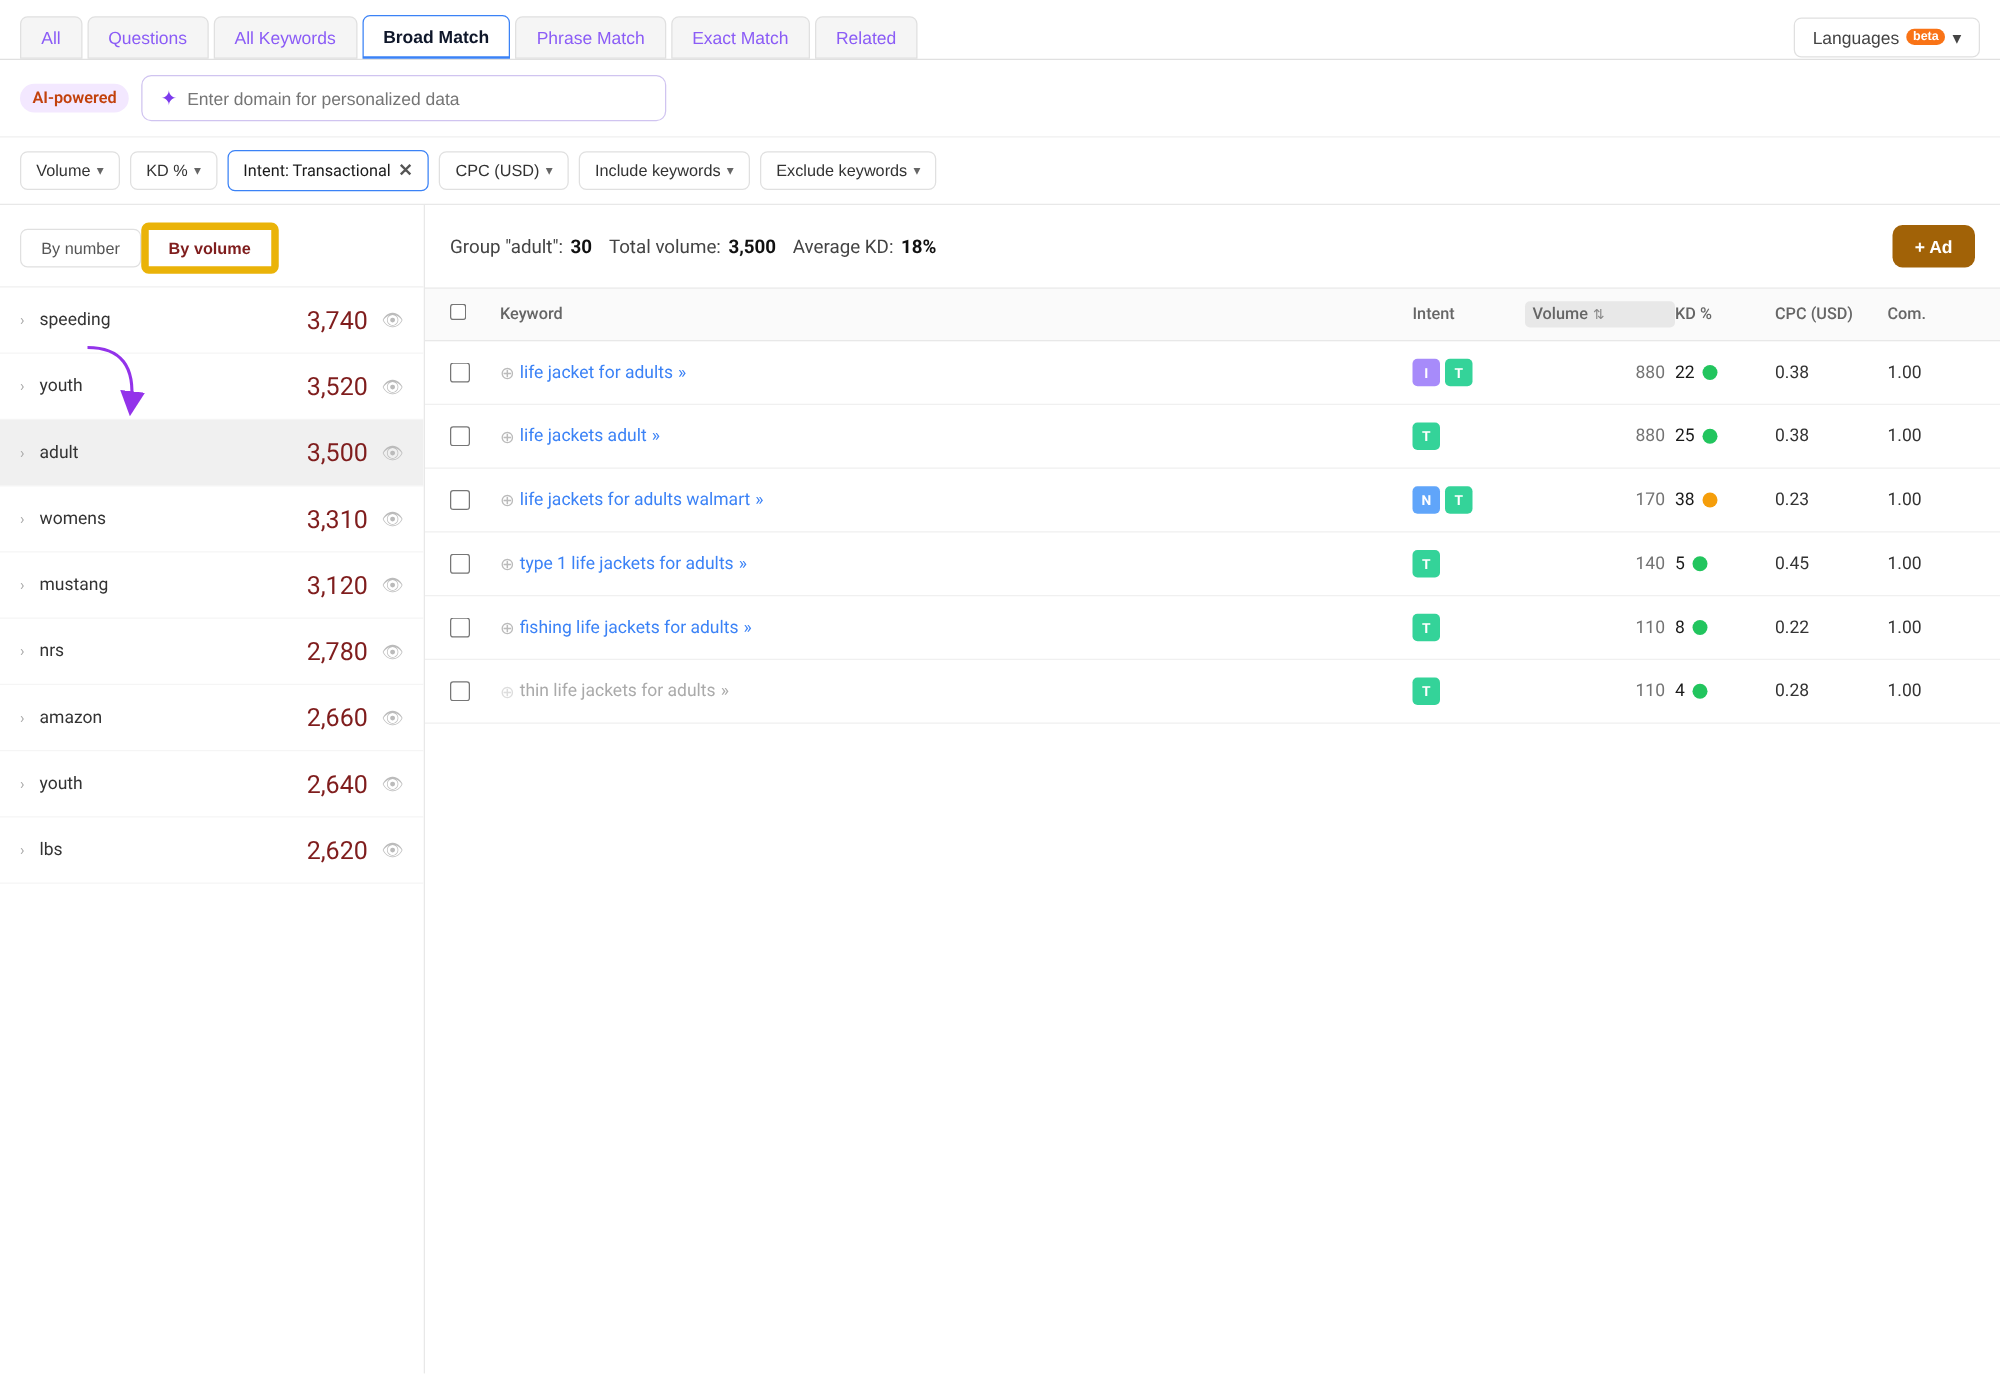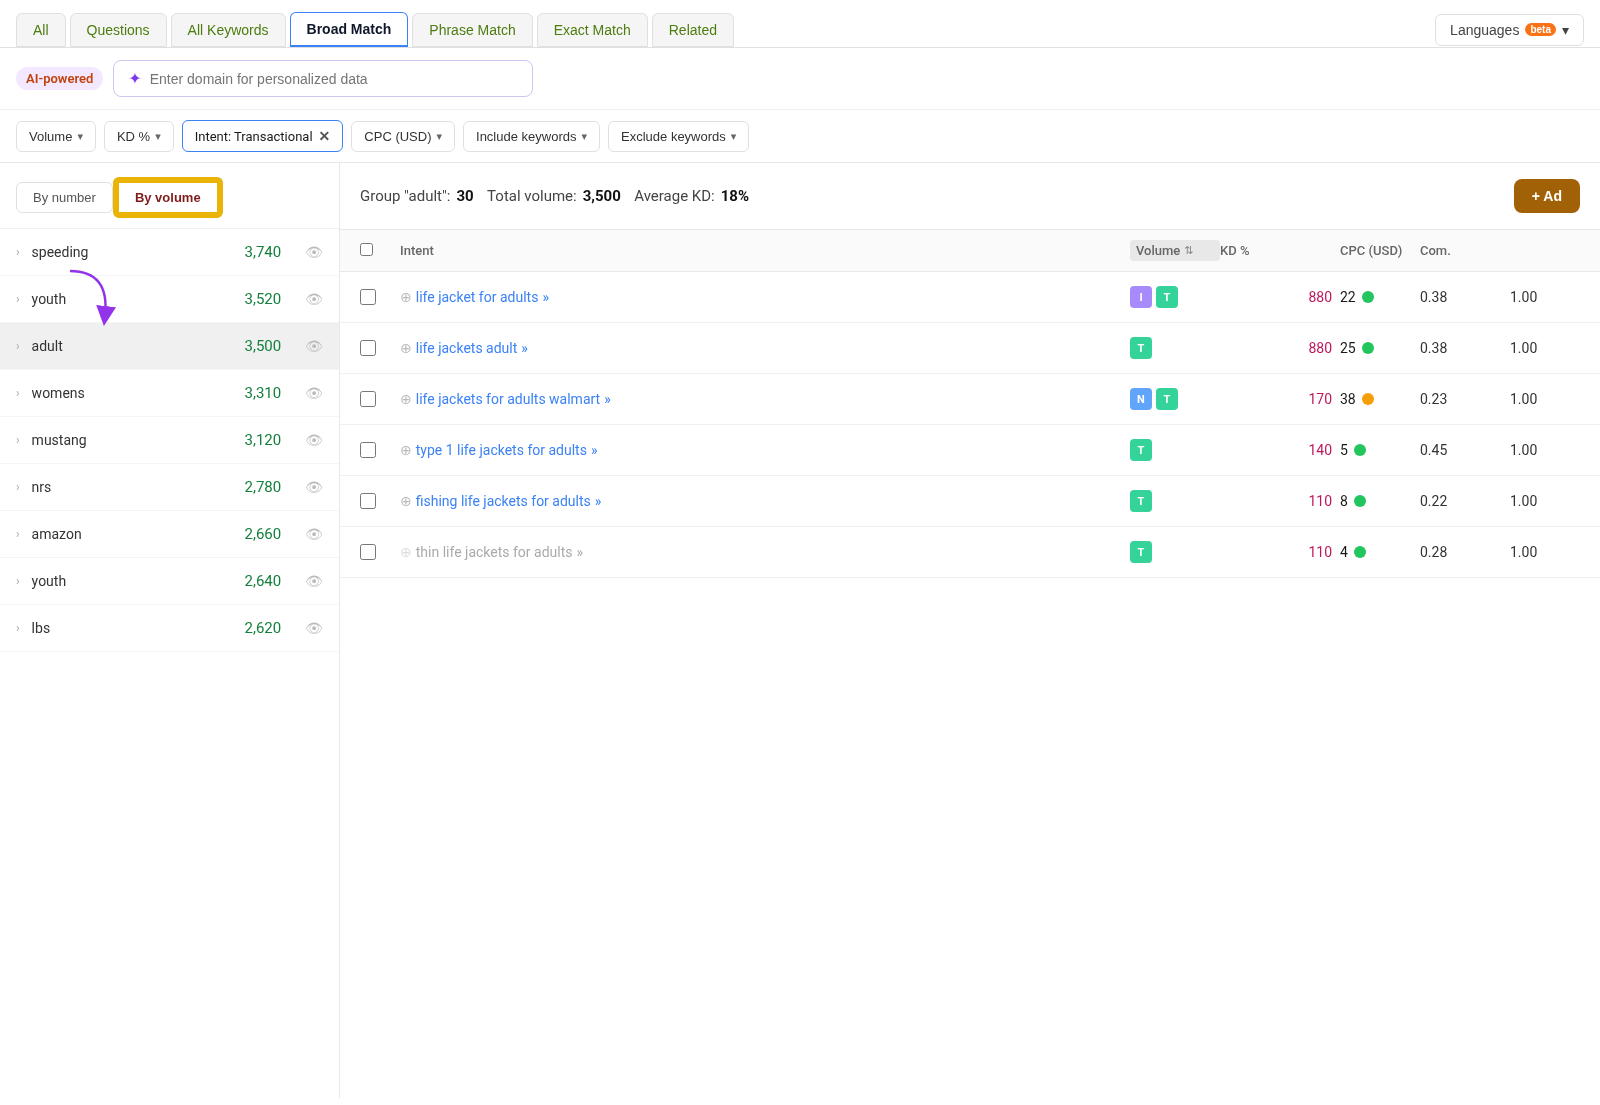--- a/index.html
+++ b/index.html
@@ -7,21 +7,21 @@
 
     
     .tabs-bar {
       display: flex; align-items: center; gap: 4px;
       padding: 12px 16px 0 16px;
       border-bottom: 1px solid #e0e0e0;
     }
     .tab-btn {
       padding: 8px 16px; border-radius: 6px 6px 0 0;
       border: 1px solid #e0e0e0; background: #f5f5f5;
-      cursor: pointer; font-size: 14px; color: #4d7c0f;
+      cursor: pointer; font-size: 14px; color: #8b5cf6;
       white-space: nowrap;
     }
     .tab-btn.active {
       background: #fff; border-bottom: 2px solid #3b82f6;
       color: #0f172a; font-weight: 600; border-color: #3b82f6;
     }
     .tab-btn.all-tab { border-radius: 6px 6px 0 0; }
     .languages-btn {
       margin-left: auto; display: flex; align-items: center; gap: 6px;
       padding: 7px 14px; border: 1px solid #e0e0e0; border-radius: 6px;
@@ -98,21 +98,21 @@
     }
     .sidebar-list { overflow-y: auto; flex: 1; }
     .sidebar-item {
       display: flex; align-items: center; gap: 8px;
       padding: 14px 16px; border-bottom: 1px solid #f5f5f5;
       cursor: pointer;
     }
     .sidebar-item.selected { background: #f0f0f0; }
     .chevron-right { color: #aaa; font-size: 12px; margin-right: 4px; }
     .item-label { flex: 1; font-size: 14px; color: #333; }
-    .item-volume { color: #15803d; font-size: 15px; margin-right: 16px; }
+    .item-volume { color: #7f1d1d; font-size: 20px; margin-right: 3px; }
     .eye-icon { color: #bbb; font-size: 14px; cursor: pointer; }
     .arrow-annotation {
       position: relative;
     }
 
     
     .content-area { flex: 1; display: flex; flex-direction: column; overflow: hidden; }
 
     
     .group-header {
@@ -155,21 +155,21 @@
     .plus-icon { color: #bbb; font-size: 14px; }
     .intent-cell { display: flex; gap: 4px; }
     .intent-tag {
       width: 22px; height: 22px; border-radius: 4px;
       display: flex; align-items: center; justify-content: center;
       font-size: 11px; font-weight: 700; color: #fff;
     }
     .tag-I { background: #a78bfa; }
     .tag-T { background: #34d399; color: #fff; }
     .tag-N { background: #60a5fa; }
-    .volume-cell { font-size: 14px; color: #be185d; text-align: right; padding-right: 8px; }
+    .volume-cell { font-size: 14px; color: #737373; text-align: right; padding-right: 8px; }
     .kd-cell { display: flex; align-items: center; gap: 6px; font-size: 14px; }
     .dot { width: 12px; height: 12px; border-radius: 50%; display: inline-block; }
     .dot-green { background: #22c55e; }
     .dot-yellow { background: #f59e0b; }
     .cpc-cell { font-size: 14px; color: #333; }
     .comp-cell { font-size: 14px; color: #333; }
     .purple-arrow {
       position: absolute;
       left: 60px; top: -10px;
       pointer-events: none;
@@ -326,20 +326,21 @@
       </div>
       <button class="add-btn">+ Ad</button>
     </div>
 
     <div class="kw-table">
 
       <div class="table-header">
         <div class="th">
           <input type="checkbox" style="">
         </div>
+        <div class="th">Keyword</div>
         <div class="th">Intent</div>
         <div class="th sorted">
           Volume <span class="sort-icon">⇅</span>
         </div>
         <div class="th">KD %</div>
         <div class="th">CPC (USD)</div>
         <div class="th">Com.</div>
       </div>
 
       <div class="table-row">

